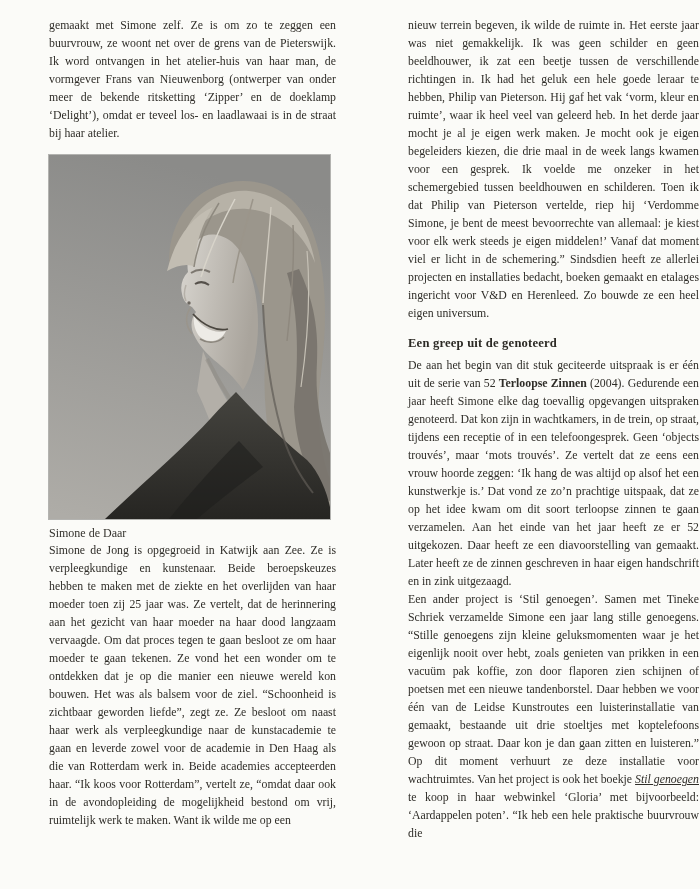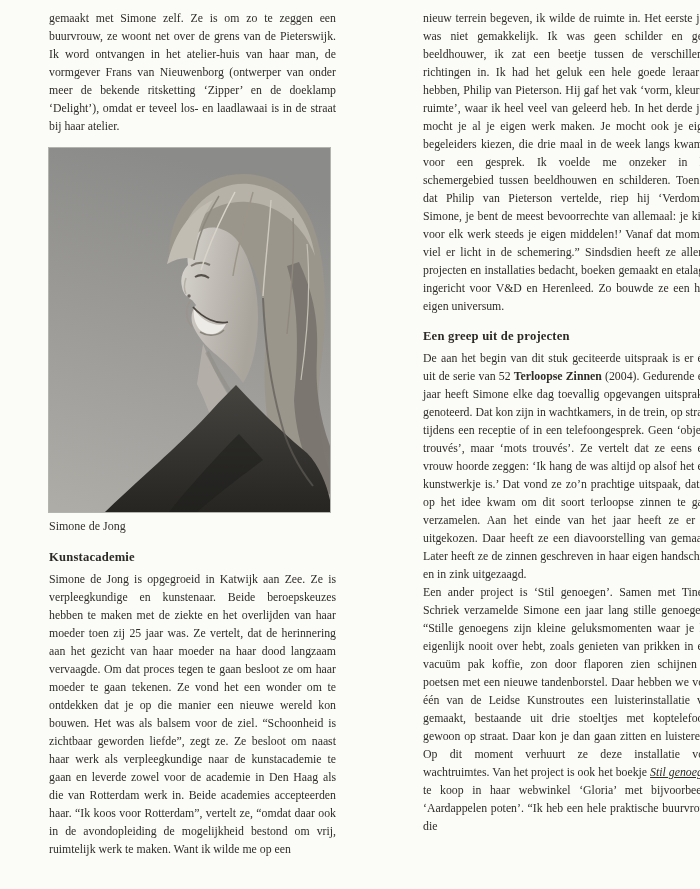--- a/index.html
+++ b/index.html
@@ -2,21 +2,21 @@
 <html><head>
 <meta charset="utf-8">
 <style>
   html,body{margin:0;padding:0;background:#e8e8e6;}
   .page{
     position:relative;width:700px;height:889px;margin:0 auto;
     background:#fbfbf8;overflow:hidden;
     font-family:"Liberation Serif","DejaVu Serif",serif;
     color:#2f2d28;
   }
-  .columns{display:flex;gap:39px;padding:9px 49px 0 49px;}
+  .columns{display:flex;gap:24px;padding:16px 49px 0 49px;}
   .col-left{width:287px;flex:none;}
   .col-right{width:291px;flex:none;margin-left:48px;}
   p.body{
     margin:0;font-size:11.8px;line-height:18px;
     text-align:justify;text-justify:inter-word;
     color:#2f2d28;
   }
   .b{font-weight:bold;}
   .i{font-style:italic;text-decoration:underline;}
   figure.photo{margin:13px 0 0 0;}
@@ -96,28 +96,27 @@
           <path d="M 118,116 C 126,84 142,62 164,52 C 150,74 146,94 146,112
                    C 140,108 128,110 118,116 Z" fill="#c2bdb2"></path>
           <path d="M 170,48 C 156,70 148,92 145,112" stroke="#8e897f" stroke-width="1.5" fill="none"></path>
           <path d="M 186,44 C 172,70 160,96 152,122" stroke="#d8d4ca" stroke-width="1.5" fill="none"></path>
           <path d="M 204,44 C 196,74 188,100 184,128" stroke="#9b958a" stroke-width="1.5" fill="none"></path>
           <path d="M 222,52 C 220,84 216,116 214,148" stroke="#cfcabf" stroke-width="1.4" fill="none"></path>
           <path d="M 244,70 C 246,110 242,150 238,186" stroke="#8e887e" stroke-width="1.4" fill="none"></path>
           <path d="M 258,96 C 262,140 258,190 252,232" stroke="#c5c0b5" stroke-width="1.2" fill="none"></path>
           <path d="M 214,150 C 216,196 222,238 232,274 C 238,298 250,320 264,338" stroke="#5f5b55" stroke-width="2" fill="none" opacity="0.7"></path>
         </svg>
-        <figcaption>Simone de Jong</figcaption>
+        <figcaption>Simone de Daar</figcaption>
       </figure>
 
-      <h3 class="sect">Kunstacademie</h3>
       <p class="body"><span>Simone de Jong is opgegroeid in Katwijk aan Zee. Ze is verpleegkundige en kunstenaar. Beide beroepskeuzes hebben te maken met de ziekte en het overlijden van haar moeder toen zij 25 jaar was. Ze vertelt, dat de herinnering aan het gezicht van haar moeder na haar dood langzaam vervaagde. Om dat proces tegen te gaan besloot ze om haar moeder te gaan tekenen. Ze vond het een wonder om te ontdekken dat je op die manier een nieuwe wereld kon bouwen. Het was als balsem voor de ziel. “Schoonheid is zichtbaar geworden liefde”, zegt ze. Ze besloot om naast haar werk als verpleegkundige naar de kunstacademie te gaan en leverde zowel voor de academie in Den Haag als die van Rotterdam werk in. Beide academies accepteerden haar. “Ik koos voor Rotterdam”, vertelt ze, “omdat daar ook in de avondopleiding de mogelijkheid bestond om vrij, ruimtelijk werk te maken. Want ik wilde me op een</span></p>
     </div>
 
     <div class="col-right">
       <p class="body"><span>nieuw terrein begeven, ik wilde de ruimte in. Het eerste jaar was niet gemakkelijk. Ik was geen schilder en geen beeldhouwer, ik zat een beetje tussen de verschillende richtingen in. Ik had het geluk een hele goede leraar te hebben, Philip van Pieterson. Hij gaf het vak ‘vorm, kleur en ruimte’, waar ik heel veel van geleerd heb. In het derde jaar mocht je al je eigen werk maken. Je mocht ook je eigen begeleiders kiezen, die drie maal in de week langs kwamen voor een gesprek. Ik voelde me onzeker in het schemergebied tussen beeldhouwen en schilderen. Toen ik dat Philip van Pieterson vertelde, riep hij ‘Verdomme Simone, je bent de meest bevoorrechte van allemaal: je kiest voor elk werk steeds je eigen middelen!’ Vanaf dat moment viel er licht in de schemering.” Sindsdien heeft ze allerlei projecten en installaties bedacht, boeken gemaakt en etalages ingericht voor V&amp;D en Herenleed. Zo bouwde ze een heel eigen universum.</span></p>
-      <h3 class="sect">Een greep uit de projecten</h3>
+      <h3 class="sect">Een greep uit de genoteerd</h3>
       <p class="body"><span>De aan het begin van dit stuk geciteerde uitspraak is er één uit de serie van 52 </span><span class="b">Terloopse Zinnen</span><span> (2004). Gedurende een jaar heeft Simone elke dag toevallig opgevangen uitspraken genoteerd. Dat kon zijn in wachtkamers, in de trein, op straat, tijdens een receptie of in een telefoongesprek. Geen ‘objects trouvés’, maar ‘mots trouvés’. Ze vertelt dat ze eens een vrouw hoorde zeggen: ‘Ik hang de was altijd op alsof het een kunstwerkje is.’ Dat vond ze zo’n prachtige uitspaak, dat ze op het idee kwam om dit soort terloopse zinnen te gaan verzamelen. Aan het einde van het jaar heeft ze er 52 uitgekozen. Daar heeft ze een diavoorstelling van gemaakt. Later heeft ze de zinnen geschreven in haar eigen handschrift en in zink uitgezaagd.</span></p>
       <p class="body"><span>Een ander project is ‘Stil genoegen’. Samen met Tineke Schriek verzamelde Simone een jaar lang stille genoegens. “Stille genoegens zijn kleine geluksmomenten waar je het eigenlijk nooit over hebt, zoals genieten van prikken in een vacuüm pak koffie, zon door flaporen zien schijnen of poetsen met een nieuwe tandenborstel. Daar hebben we voor één van de Leidse Kunstroutes een luisterinstallatie van gemaakt, bestaande uit drie stoeltjes met koptelefoons gewoon op straat. Daar kon je dan gaan zitten en luisteren.” Op dit moment verhuurt ze deze installatie voor wachtruimtes. Van het project is ook het boekje </span><span class="i">Stil genoegen</span><span> te koop in haar webwinkel ‘Gloria’ met bijvoorbeeld: ‘Aardappelen poten’. “Ik heb een hele praktische buurvrouw die</span></p>
     </div>
 
   </div>
 </div>
 
 </body></html>

